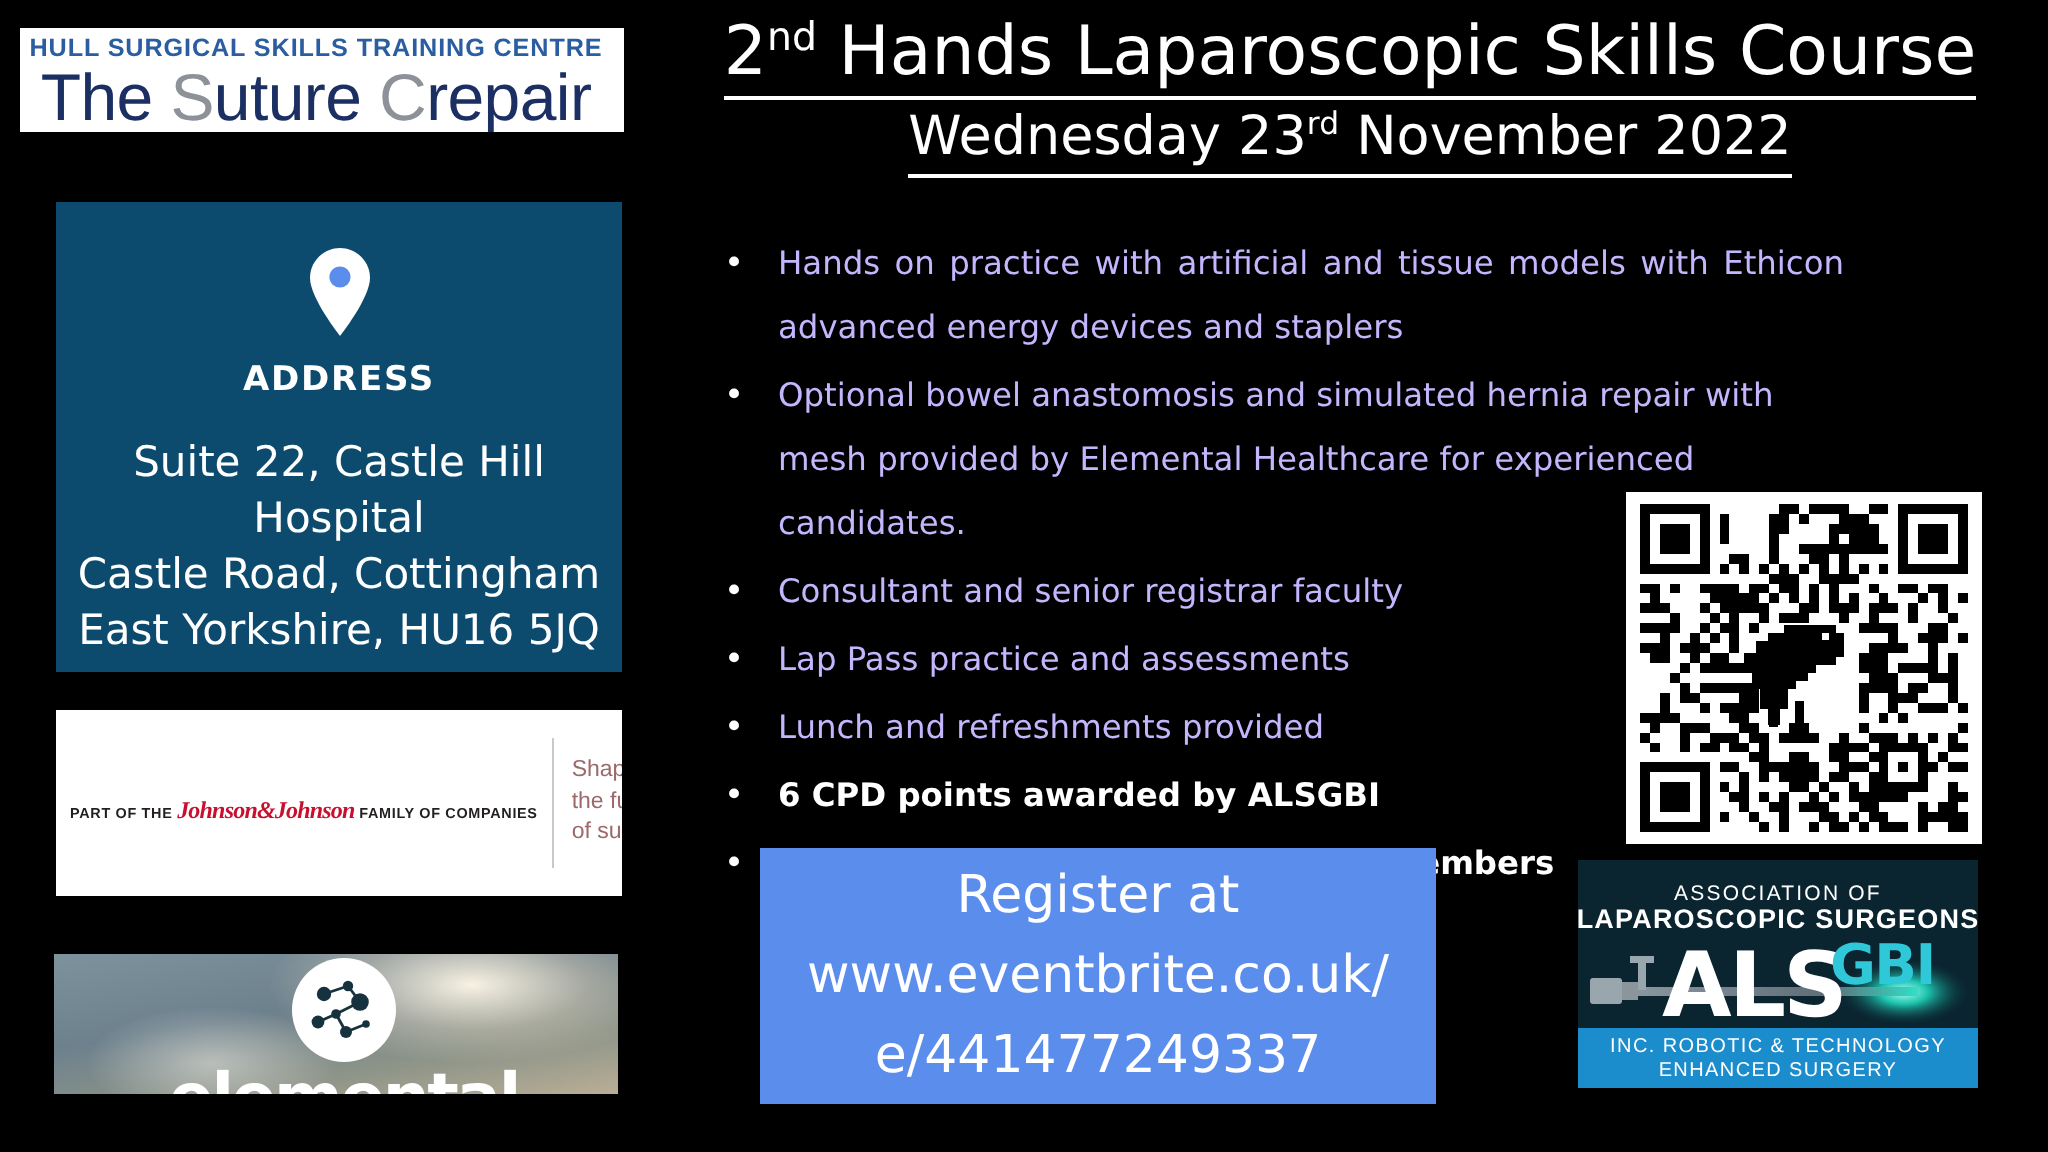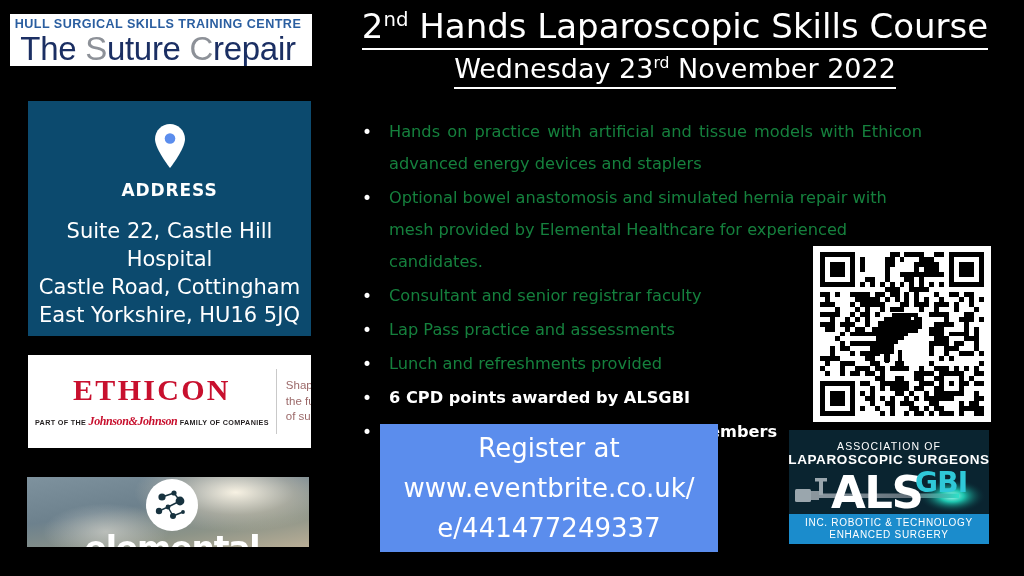--- a/index.html
+++ b/index.html
@@ -233,21 +233,21 @@
     line-height: 32px;
     color: #ffffff;
     text-align: left;
     padding-left: 2px;
   }
   .bullet-text {
     flex: 1 1 auto;
     font-family: "DejaVu Sans", sans-serif;
     font-size: 16.2px;
     line-height: 32px;
-    color: #15803d;
+    color: #c4b5fd;
   }
   .bullet-text.justified { text-align: justify; }
   .bullet-text.bold { font-weight: bold; color: #ffffff; }
 
   
   .register-box {
     position: absolute;
     left: 380px;
     top: 424px;
     width: 338px;
@@ -399,21 +399,20 @@
       <text x="42" y="78" fill="#ffffff" font-family="DejaVu Sans, sans-serif" font-weight="bold" font-size="45" letter-spacing="-1.5">ALS</text>
       <text x="126" y="62" fill="#2fc8d8" font-family="DejaVu Sans, sans-serif" font-weight="bold" font-size="28" letter-spacing="-0.8">GBI</text>
       <rect x="0" y="84" width="200" height="30" fill="#1b8ccc"></rect>
       <text x="100" y="96" text-anchor="middle" fill="#ffffff" font-family="Liberation Sans, sans-serif" font-size="10" letter-spacing="0.7">INC. ROBOTIC &amp; TECHNOLOGY</text>
       <text x="100" y="108" text-anchor="middle" fill="#ffffff" font-family="Liberation Sans, sans-serif" font-size="10" letter-spacing="0.7">ENHANCED SURGERY</text>
     </svg>
   </div>
 
   <div class="ethicon-box">
     <div class="ethicon-left">
-      <div class="ethicon-word">ETHICON</div>
       <div class="ethicon-sub"><span>PART OF THE </span><span class="jj">Johnson&amp;Johnson</span><span> FAMILY OF COMPANIES</span></div>
     </div>
     <div class="ethicon-divider"></div>
     <div class="ethicon-right">
       <div>Shaping</div>
       <div>the future</div>
       <div>of surgery</div>
     </div>
   </div>
 

